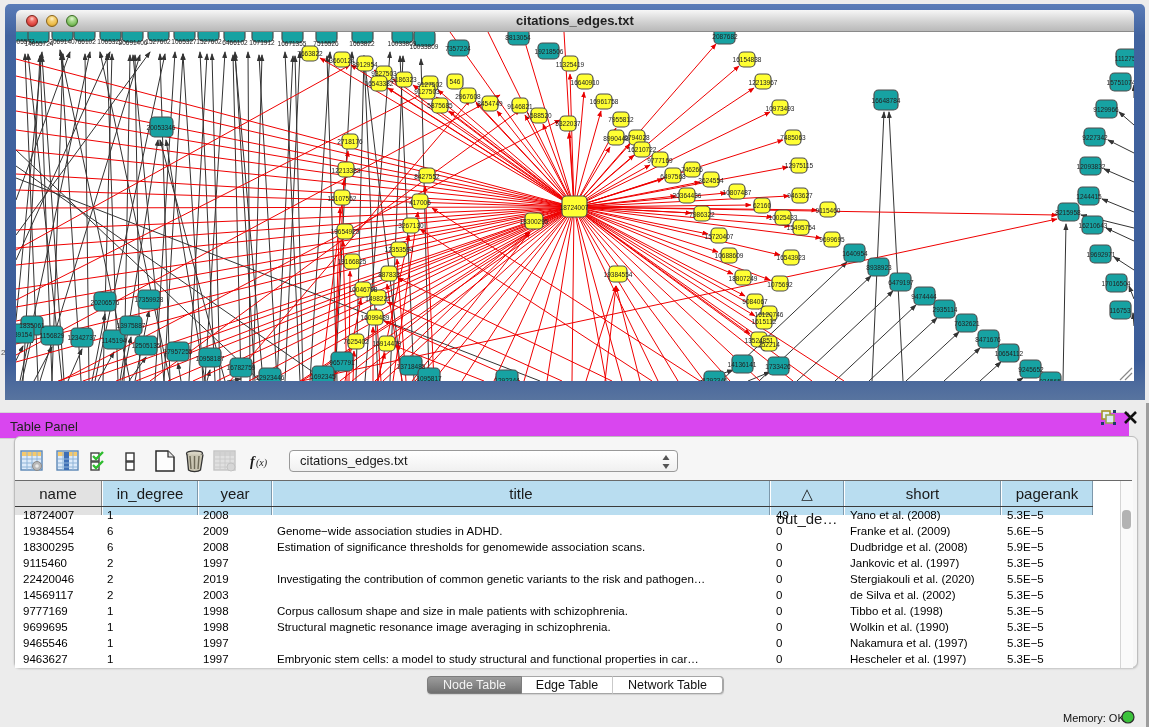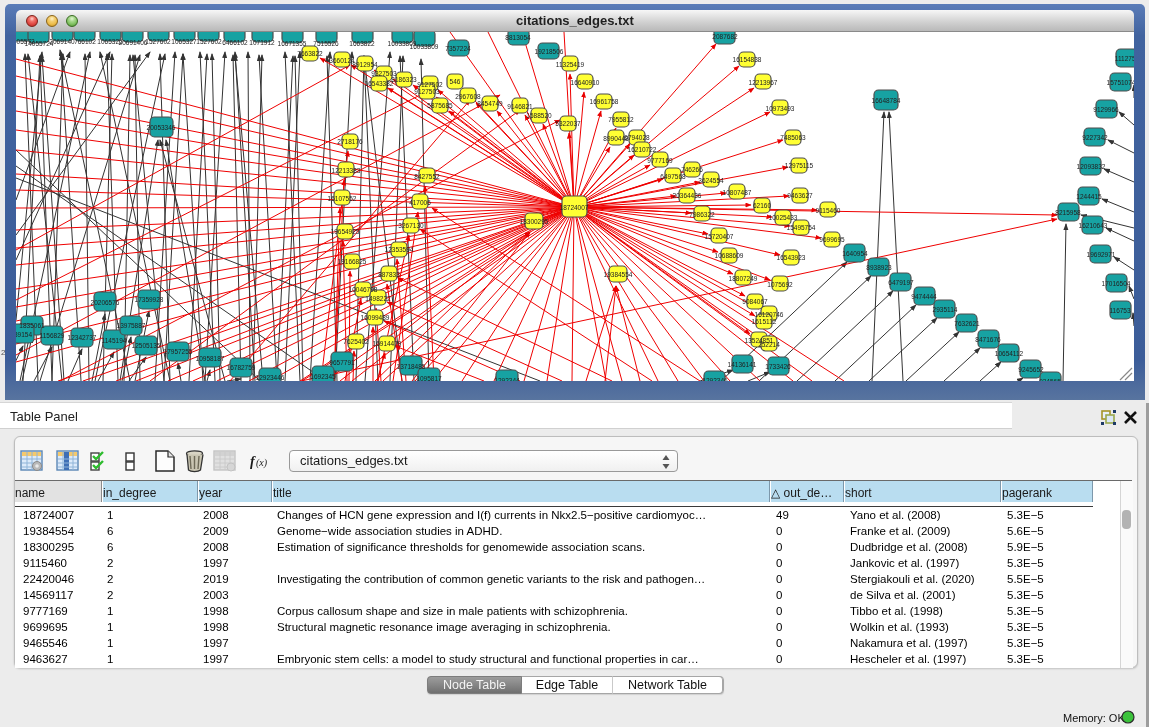--- a/index.html
+++ b/index.html
@@ -1,25 +1,25 @@
 <!DOCTYPE html>
 <html><head><meta charset="utf-8"><style>
 *{margin:0;padding:0;box-sizing:border-box}
 body{width:1149px;height:727px;background:#ececec;font-family:"Liberation Sans",sans-serif;position:relative;overflow:hidden}
 .abs{position:absolute}
 #win{left:5px;top:4px;width:1140px;height:396px;background:linear-gradient(180deg,#5a7cb8 0%,#41639f 8%,#3c5d99 90%,#58749f 100%);border-radius:5px 5px 0 0}
 #tbar{left:16px;top:10px;width:1118px;height:22px;background:linear-gradient(180deg,#f7f7f7,#cfcfcf 60%,#b9b9b9);border-radius:5px 5px 0 0;border-bottom:1px solid #8a8a8a}
 #tbar .ttl{width:100%;text-align:center;font-size:13px;color:#1f1f1f;line-height:21px;font-weight:bold}
 .light{position:absolute;top:15px;width:12px;height:12px;border-radius:50%}
 #canvas{left:16px;top:32px;width:1118px;height:349px;background:#fff;overflow:hidden}
-#tph{left:0;top:402px;width:1012px;height:27px;background:#ffffff;border-top:1px solid #d6d6d6;border-bottom:1px solid #d0d0d0}
+#tph{left:0;top:412px;width:1129px;height:27px;background:#d946ef;border-top:1px solid #d6d6d6;border-bottom:1px solid #d0d0d0}
 #tph .t{position:absolute;left:10px;top:6px;font-size:13px;color:#222}
 #panel{left:14px;top:436px;width:1124px;height:232px;background:#f6f6f6;border:1px solid #bdbdbd;border-radius:6px;box-shadow:0 1px 2px rgba(0,0,0,.18)}
 #tableview{left:15px;top:480px;width:1117px;height:188px;background:#fff;border-top:1px solid #6a6a6a}
-.hc{position:absolute;top:481px;height:21px;background:#b9ddf0;border-right:1px solid #7d98ab;font-size:12px;color:#1a1a1a;text-align:left;line-height:25px}
+.hc{position:absolute;top:481px;height:34px;background:#b9ddf0;border-right:1px solid #7d98ab;font-size:15px;color:#1a1a1a;text-align:center;line-height:25px}
 #hline{left:15px;top:506px;width:1078px;height:1px;background:#3a3a3a}
 .row{position:absolute;left:0;width:1117px;height:16px;font-size:11.5px;color:#000}
 .row span{position:absolute;top:1px;white-space:nowrap}
 #sbt{left:1120px;top:481px;width:13px;height:187px;background:#fafafa;border-left:1px solid #d5d5d5}
 #sbh{left:1122px;top:510px;width:9px;height:19px;background:#b3b3b3;border-radius:4px}
 #tabs{left:427px;top:676px;width:297px;height:18px;border:1px solid #a6a6a6;border-radius:4px;background:#fff;overflow:hidden;box-shadow:0 1px 1px rgba(0,0,0,.12)}
 .seg{position:absolute;top:676px;height:18px;font-size:12.5px;text-align:center;line-height:17px;color:#111}
 #memrow{left:0;top:706px;width:1149px;height:21px;font-size:11px;color:#111}
 #rstrip{left:1146px;top:403px;width:3px;height:324px;background:#9d9d9d}
 </style></head><body>
@@ -605,21 +605,20 @@
 <div class="hc" style="left:199px;width:73px">year</div>
 <div class="hc" style="left:273px;width:497px">title</div>
 <div class="hc" style="left:771px;width:73px">△ out_de…</div>
 <div class="hc" style="left:845px;width:156px">short</div>
 <div class="hc" style="left:1002px;width:91px;border-right:1px solid #7d98ab">pagerank</div>
 <div class="abs" id="hline"></div>
 <div class="row" style="top:508px">
     <span style="left:23px">18724007</span>
     <span style="left:107px">1</span>
     <span style="left:203px">2008</span>
-    <span style="left:277px">Changes of HCN gene expression and I(f) currents in Nkx2.5−positive cardiomyoc…</span>
     <span style="left:776px">49</span>
     <span style="left:850px">Yano et al. (2008)</span>
     <span style="left:1007px">5.3E−5</span>
   </div>
 <div class="row" style="top:524px">
     <span style="left:23px">19384554</span>
     <span style="left:107px">6</span>
     <span style="left:203px">2009</span>
     <span style="left:277px">Genome−wide association studies in ADHD.</span>
     <span style="left:776px">0</span>
@@ -650,39 +649,39 @@
     <span style="left:277px">Investigating the contribution of common genetic variants to the risk and pathogen…</span>
     <span style="left:776px">0</span>
     <span style="left:850px">Stergiakouli et al. (2020)</span>
     <span style="left:1007px">5.5E−5</span>
   </div>
 <div class="row" style="top:588px">
     <span style="left:23px">14569117</span>
     <span style="left:107px">2</span>
     <span style="left:203px">2003</span>
     <span style="left:776px">0</span>
-    <span style="left:850px">de Silva et al. (2001)</span>
+    <span style="left:850px">de Silva et al. (2002)</span>
     <span style="left:1007px">5.3E−5</span>
   </div>
 <div class="row" style="top:604px">
     <span style="left:23px">9777169</span>
     <span style="left:107px">1</span>
     <span style="left:203px">1998</span>
     <span style="left:277px">Corpus callosum shape and size in male patients with schizophrenia.</span>
     <span style="left:776px">0</span>
     <span style="left:850px">Tibbo et al. (1998)</span>
     <span style="left:1007px">5.3E−5</span>
   </div>
 <div class="row" style="top:620px">
     <span style="left:23px">9699695</span>
     <span style="left:107px">1</span>
     <span style="left:203px">1998</span>
     <span style="left:277px">Structural magnetic resonance image averaging in schizophrenia.</span>
     <span style="left:776px">0</span>
-    <span style="left:850px">Wolkin et al. (1993)</span>
+    <span style="left:850px">Wolkin et al. (1990)</span>
     <span style="left:1007px">5.3E−5</span>
   </div>
 <div class="row" style="top:636px">
     <span style="left:23px">9465546</span>
     <span style="left:107px">1</span>
     <span style="left:203px">1997</span>
     <span style="left:776px">0</span>
     <span style="left:850px">Nakamura et al. (1997)</span>
     <span style="left:1007px">5.3E−5</span>
   </div>

